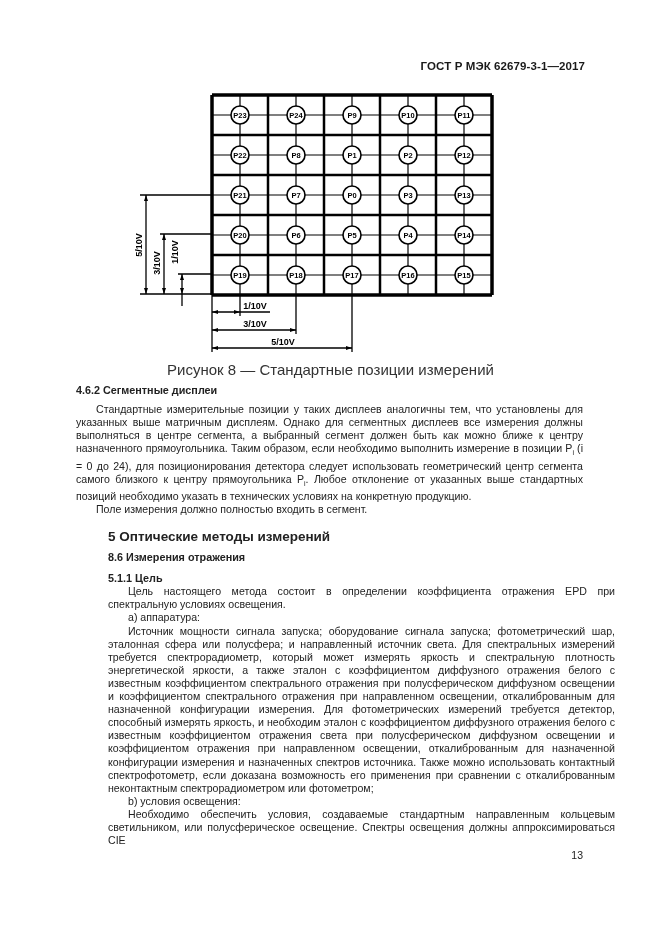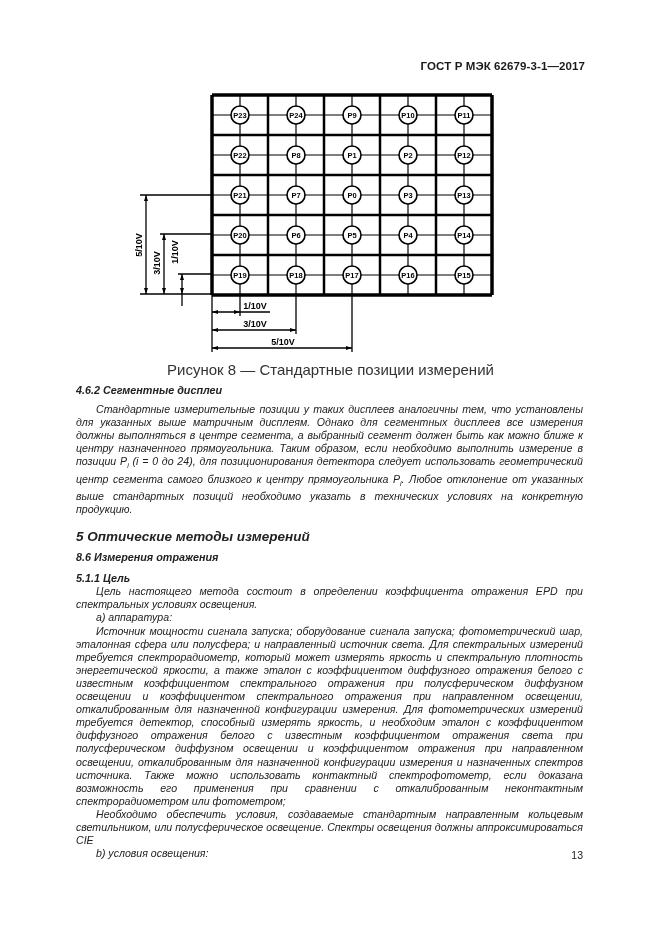--- a/index.html
+++ b/index.html
@@ -2,21 +2,21 @@
 <html><head>
 <meta charset="utf-8">
 <style>
   html, body { margin: 0; padding: 0; background: #ffffff; }
   body { width: 661px; height: 935px; position: relative; overflow: hidden;
          font-family: "Liberation Sans", sans-serif; color: #1a1a1a; }
   .header { position: absolute; right: 76px; top: 60px; font-weight: bold; font-size: 11.5px; letter-spacing: 0.1px; text-align: center; }
   .figure { position: absolute; left: 0; top: 0; width: 534px; height: 360px; }
   .figure svg { position: absolute; left: 0; top: 0; }
   .caption { position: absolute; left: 0; width: 661px; top: 361px; text-align: center; font-size: 15px; color: #333; }
-  .body-text { position: absolute; left: 76px; width: 507px; font-size: 10.6px; line-height: 13.1px; text-align: justify; color: #222; font-style: italic; }
+  .body-text { position: absolute; left: 76px; width: 507px; font-size: 10.6px; line-height: 13.1px; text-align: justify; color: #222; }
   .body-text p { margin: 0; text-indent: 20px; }
   .body-text p.noind { text-indent: 0; }
   .h3 { font-weight: bold; font-size: 10.8px; margin: 0; }
   .h1 { font-weight: bold; font-size: 13.5px; margin: 0; }
   .pageno { position: absolute; right: 78px; top: 849px; font-size: 10.5px; color: #222; }
   sub { font-size: 7px; }
 </style>
 </head>
 <body>
 
@@ -129,28 +129,29 @@
       <polygon points="346,346 346,350 352,348" fill="#000"></polygon>
       <text x="283" y="345" font-size="9" font-weight="bold" text-anchor="middle" font-family="Liberation Sans, sans-serif">5/10V</text>
     </svg>
 </div>
 <div class="caption">Рисунок 8 — Стандартные позиции измерений</div>
 
 <div class="body-text" style="top:384px;">
   <p class="noind h3">4.6.2 Сегментные дисплеи</p>
   <div style="height:6px"></div>
   <p><span>Стандартные измерительные позиции у таких дисплеев аналогичны тем, что установлены для указанных выше матричным дисплеям. Однако для сегментных дисплеев все измерения должны выполняться в центре сегмента, а выбранный сегмент должен быть как можно ближе к центру назначенного прямоугольника. Таким образом, если необходимо выполнить измерение в позиции P</span><sub>i</sub><span> (i = 0 до 24), для позиционирования детектора следует использовать геометрический центр сегмента самого близкого к центру прямоугольника P</span><sub>i</sub><span>. Любое отклонение от указанных выше стандартных позиций необходимо указать в технических условиях на конкретную продукцию.</span></p>
+  <p>Поле измерения должно полностью входить в сегмент.</p>
 </div>
 
-<div class="body-text" style="top:530px;">
+<div class="body-text" style="top:530px;margin-left:32px;">
   <p class="noind h1">5 Оптические методы измерений</p>
   <div style="height:8px"></div>
   <p class="noind h3">8.6 Измерения отражения</p>
   <div style="height:8px"></div>
   <p class="noind h3">5.1.1 Цель</p>
-  <p>Цель настоящего метода состоит в определении коэффициента отражения EPD при спектральных условиях освещения.</p>
+  <p>Цель настоящего метода состоит в определении коэффициента отражения EPD при спектральную условиях освещения.</p>
   <p>а) аппаратура:</p>
   <p>Источник мощности сигнала запуска; оборудование сигнала запуска; фотометрический шар, эталонная сфера или полусфера; и направленный источник света. Для спектральных измерений требуется спектрорадиометр, который может измерять яркость и спектральную плотность энергетической яркости, а также эталон с коэффициентом диффузного отражения белого с известным коэффициентом спектрального отражения при полусферическом диффузном освещении и коэффициентом спектрального отражения при направленном освещении, откалиброванным для назначенной конфигурации измерения. Для фотометрических измерений требуется детектор, способный измерять яркость, и необходим эталон с коэффициентом диффузного отражения белого с известным коэффициентом отражения света при полусферическом диффузном освещении и коэффициентом отражения при направленном освещении, откалиброванным для назначенной конфигурации измерения и назначенных спектров источника. Также можно использовать контактный спектрофотометр, если доказана возможность его применения при сравнении с откалиброванным неконтактным спектрорадиометром или фотометром;</p>
+  <p>b) условия освещения:</p>
   <p>Необходимо обеспечить условия, создаваемые стандартным направленным кольцевым светильником, или полусферическое освещение. Спектры освещения должны аппроксимироваться CIE</p>
-  <p>b) условия освещения:</p>
 </div>
 
 <div class="pageno">13</div>
 
 </body></html>

